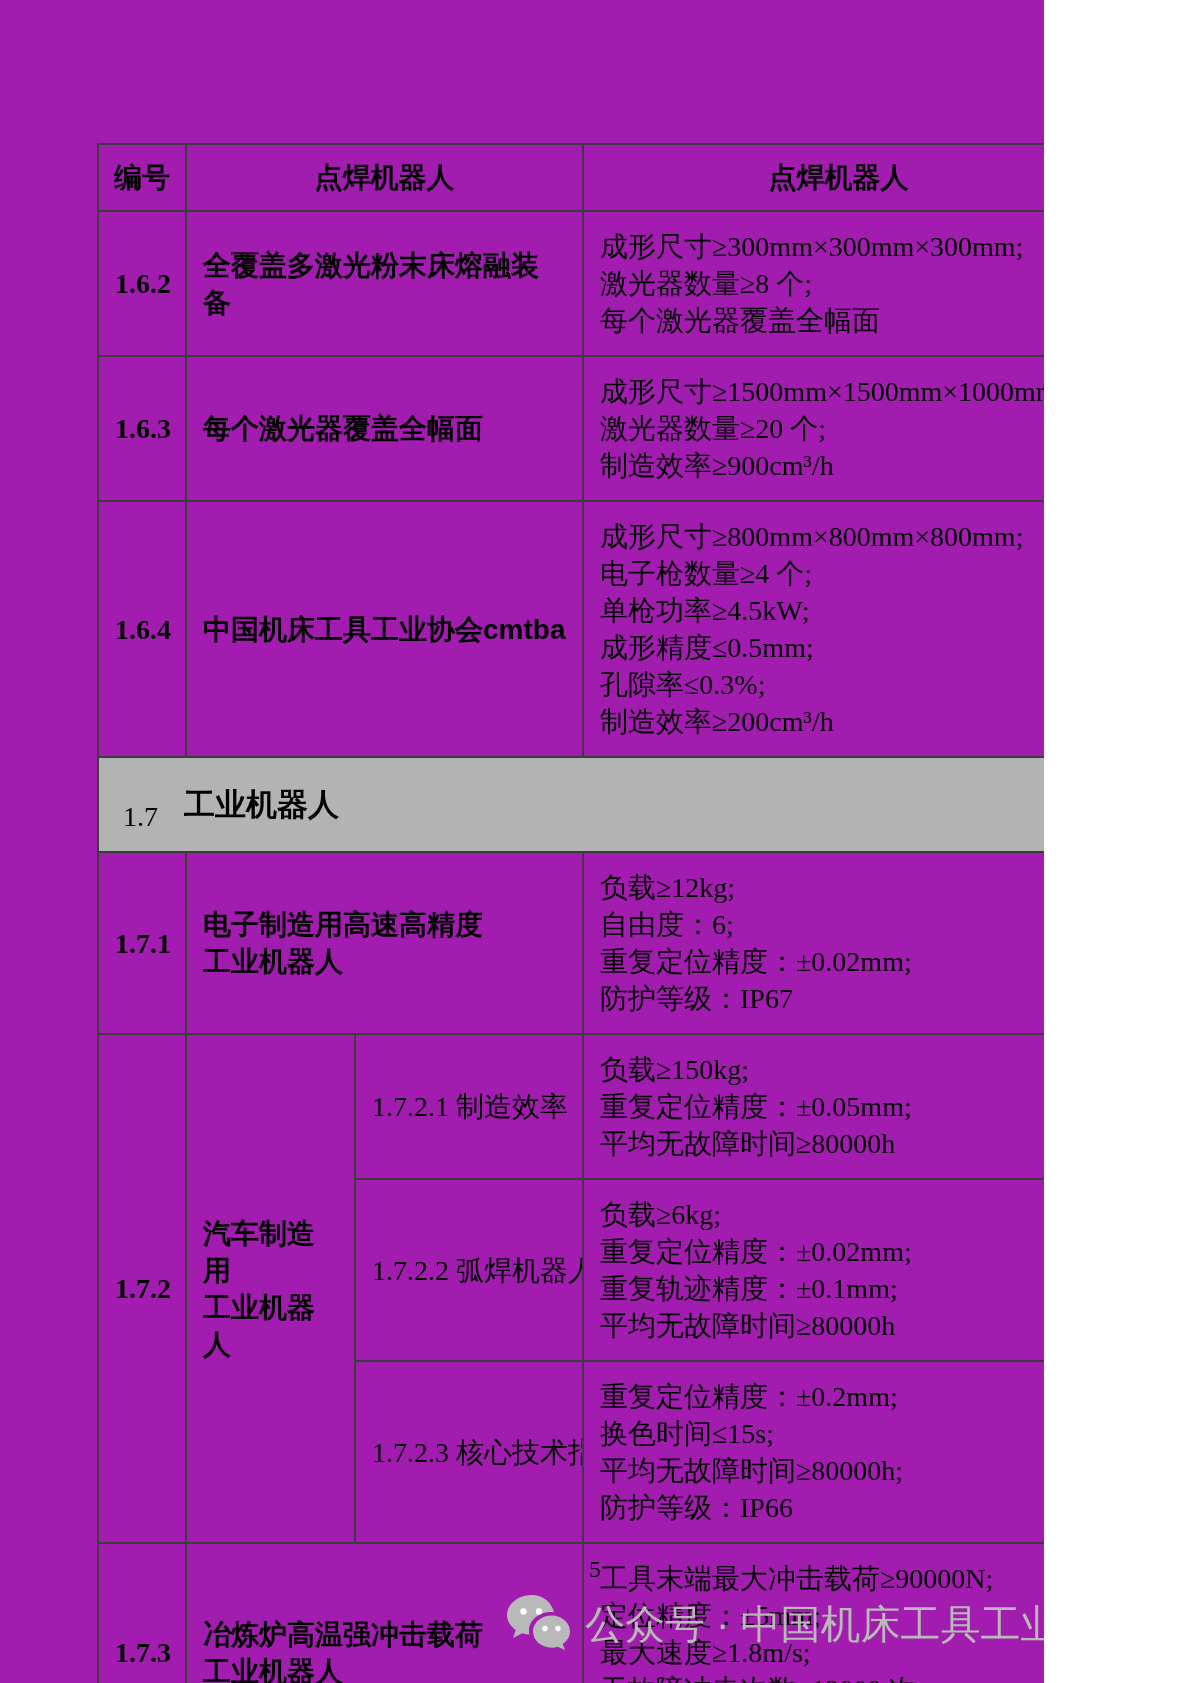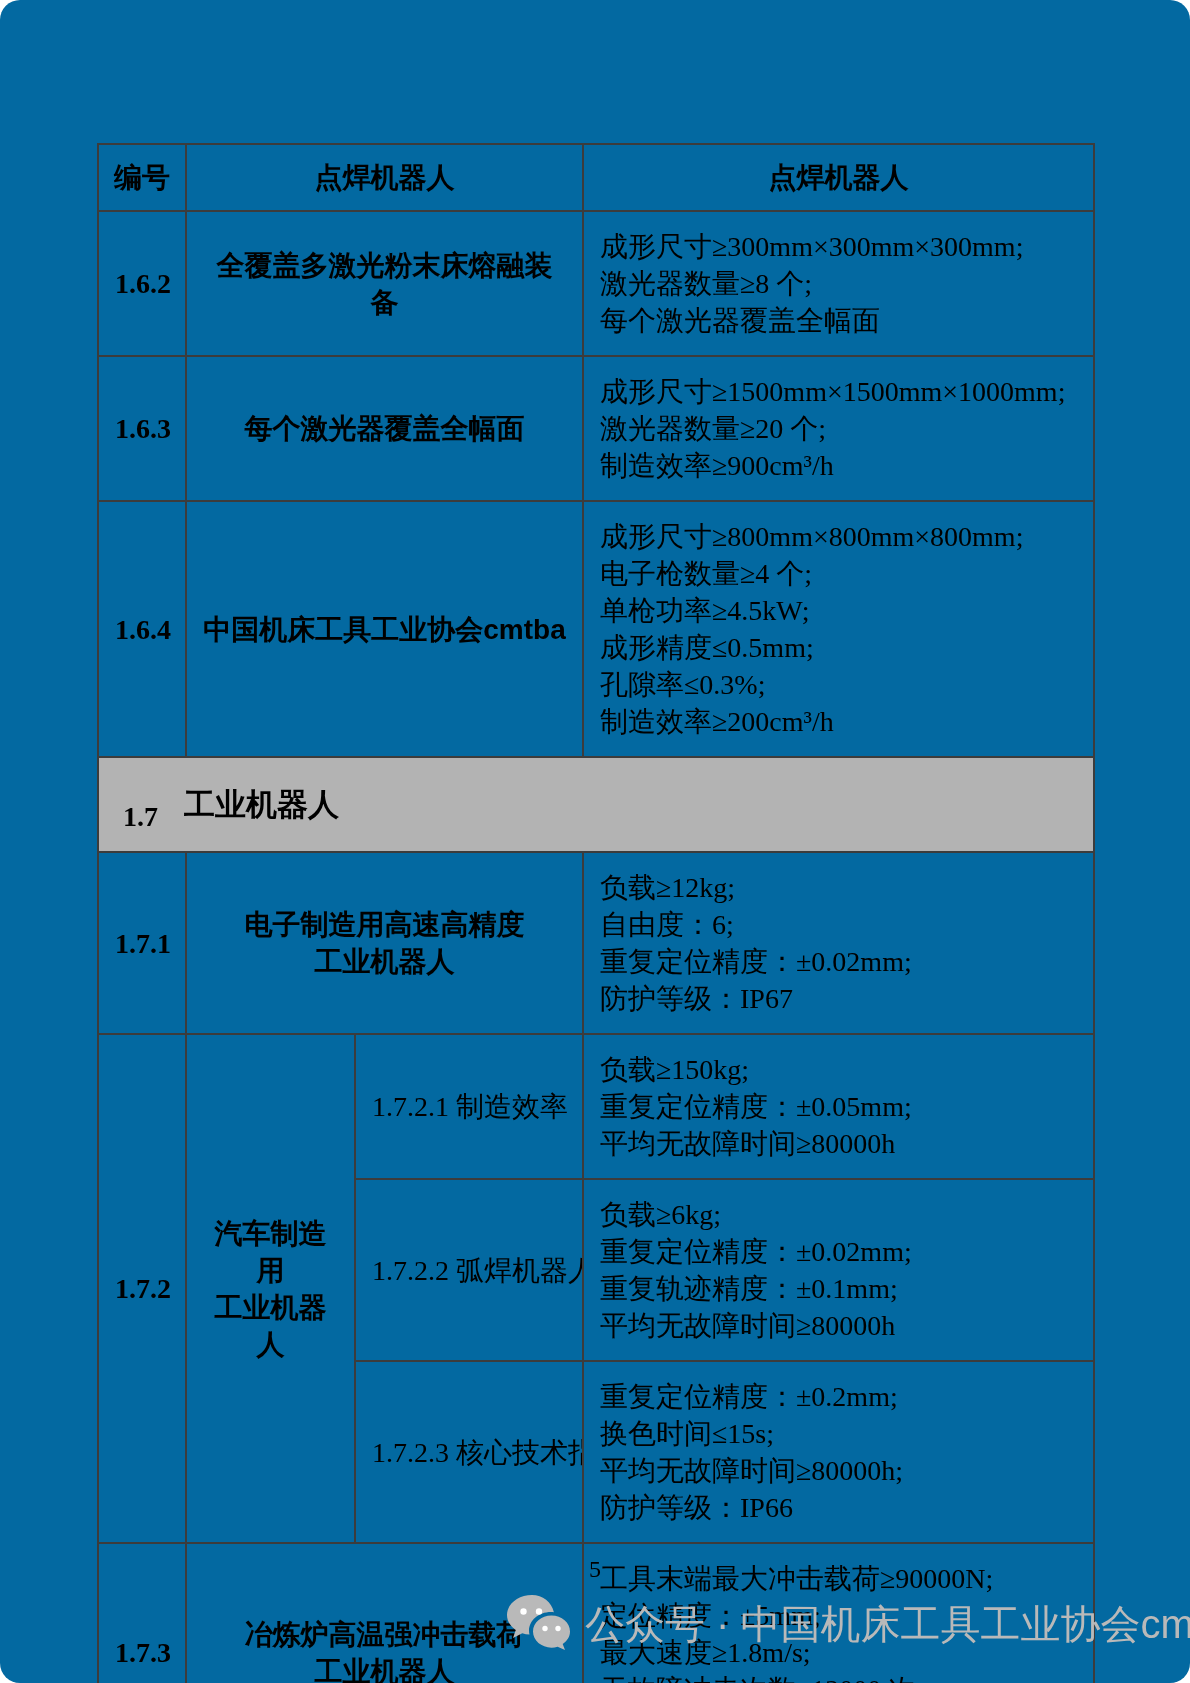--- a/index.html
+++ b/index.html
@@ -3,26 +3,25 @@
 <meta charset="utf-8">
 <style>
   :root{
     --section-bg:#b3b3b3;
     --watermark:#b9b9b9;
     --border:#3c3c3c;
   }
   html,body{margin:0;padding:0;background:#ffffff;}
   .page{
     position:relative;
-    width:1190px;height:1683px;
-    background:#0369a1;
+    width:1044px;height:1683px;
+    background:#a21caf;
     overflow:hidden;
     font-family:"Liberation Serif","DejaVu Serif",serif;
     color:#000;
-    border-radius:20px;
   }
   table.spec{
     position:absolute;left:97px;top:143px;
     width:996px;
     border-collapse:collapse;
     table-layout:fixed;
   }
   table.spec td{
     border:2px solid var(--border);
     padding:16px;
@@ -36,39 +35,38 @@
     font-weight:700;
     font-family:Liberation Serif, serif;
     font-size:28px;
   }
   td.name{
     font-family:"Liberation Sans","DejaVu Sans",sans-serif;
     font-weight:700;
     font-size:29px;
     line-height:39px;
     padding-left:8px;
-    text-align:center;
   }
   td.subname{
     font-weight:400;
     font-size:25px;
     padding-left:3px;
     white-space:nowrap;
   }
   td.spec-cell{
     padding-left:8px;
     padding-right:2px;
   }
   td.lh35{line-height:35px;}
   td.section{
     background:var(--section-bg);
     font-size:29px;
   }
   .section-inner{display:flex;align-items:center;gap:26px;padding-left:8px;}
-  .section-no{font-weight:700;font-family:"Liberation Serif","DejaVu Serif",serif;margin-top:24px;}
+  .section-no{font-weight:400;font-family:"Liberation Serif","DejaVu Serif",serif;margin-top:24px;}
   .section-title{
     font-family:"Liberation Sans","DejaVu Sans",sans-serif;
     font-weight:700;font-size:31px;
   }
   th.head{
     border:2px solid var(--border);
     font-family:"Liberation Sans","DejaVu Sans",sans-serif;
     font-weight:700;font-size:28px;
     text-align:center;vertical-align:middle;
   }

